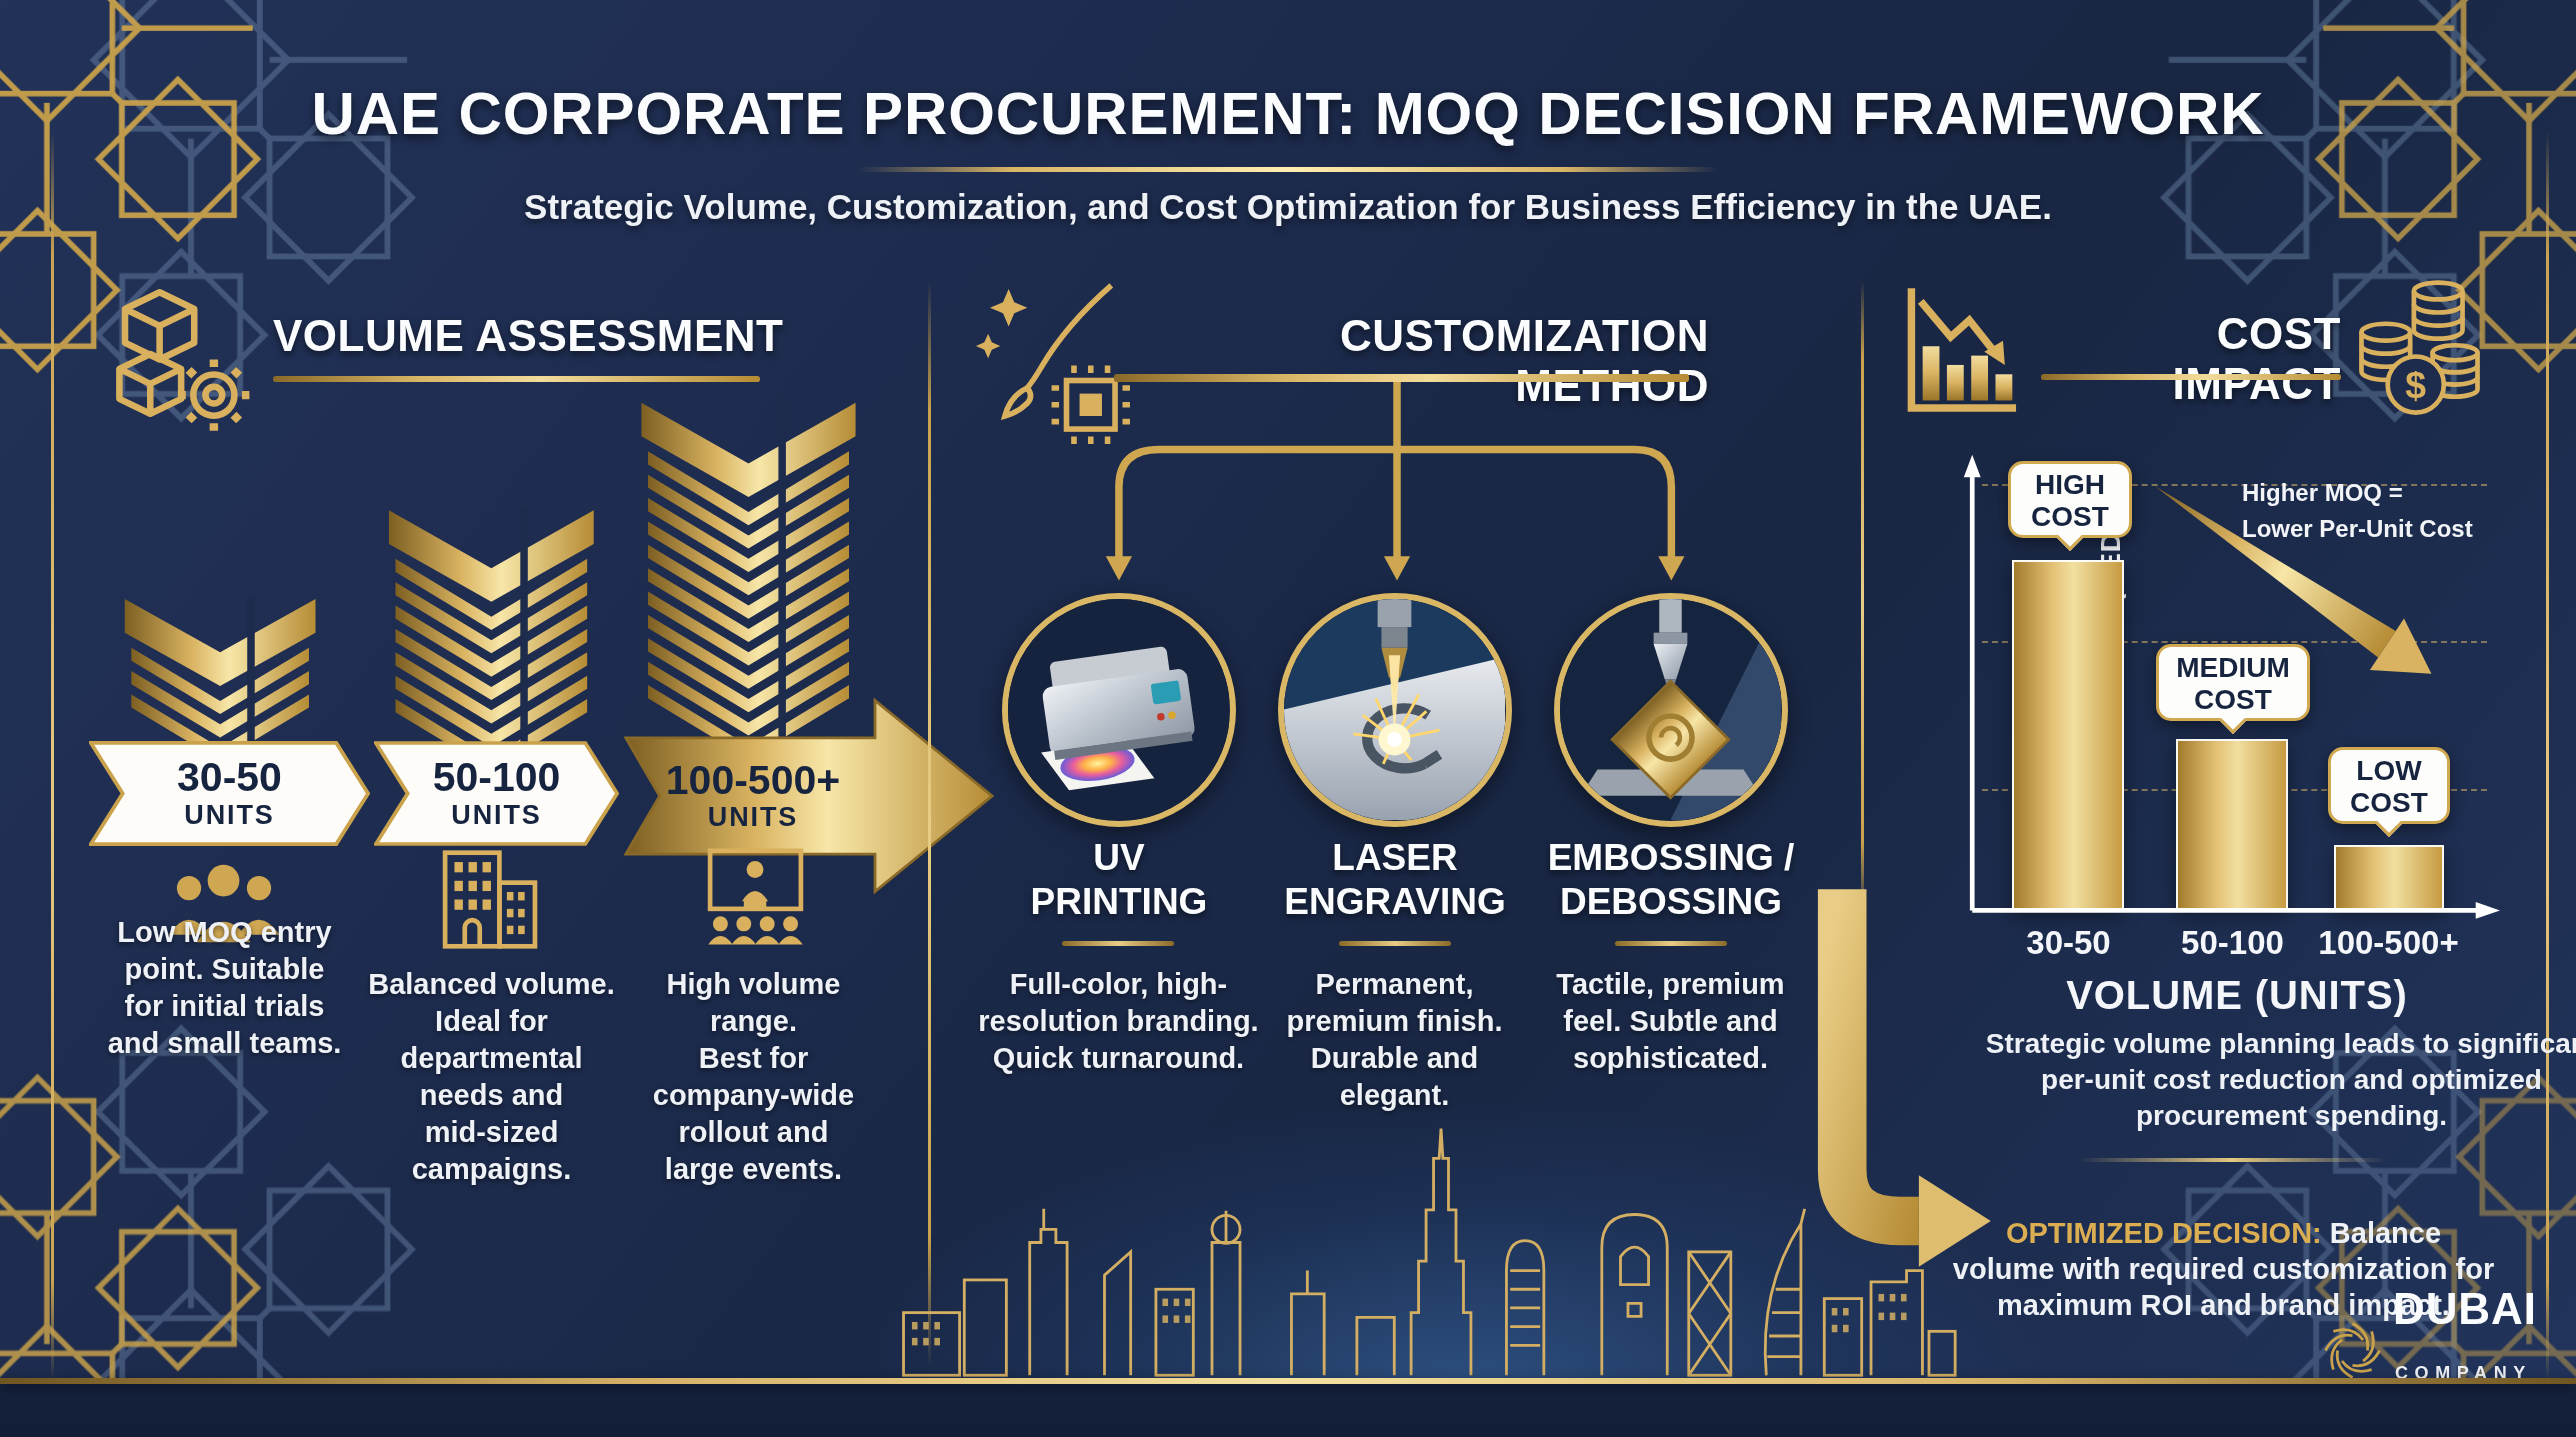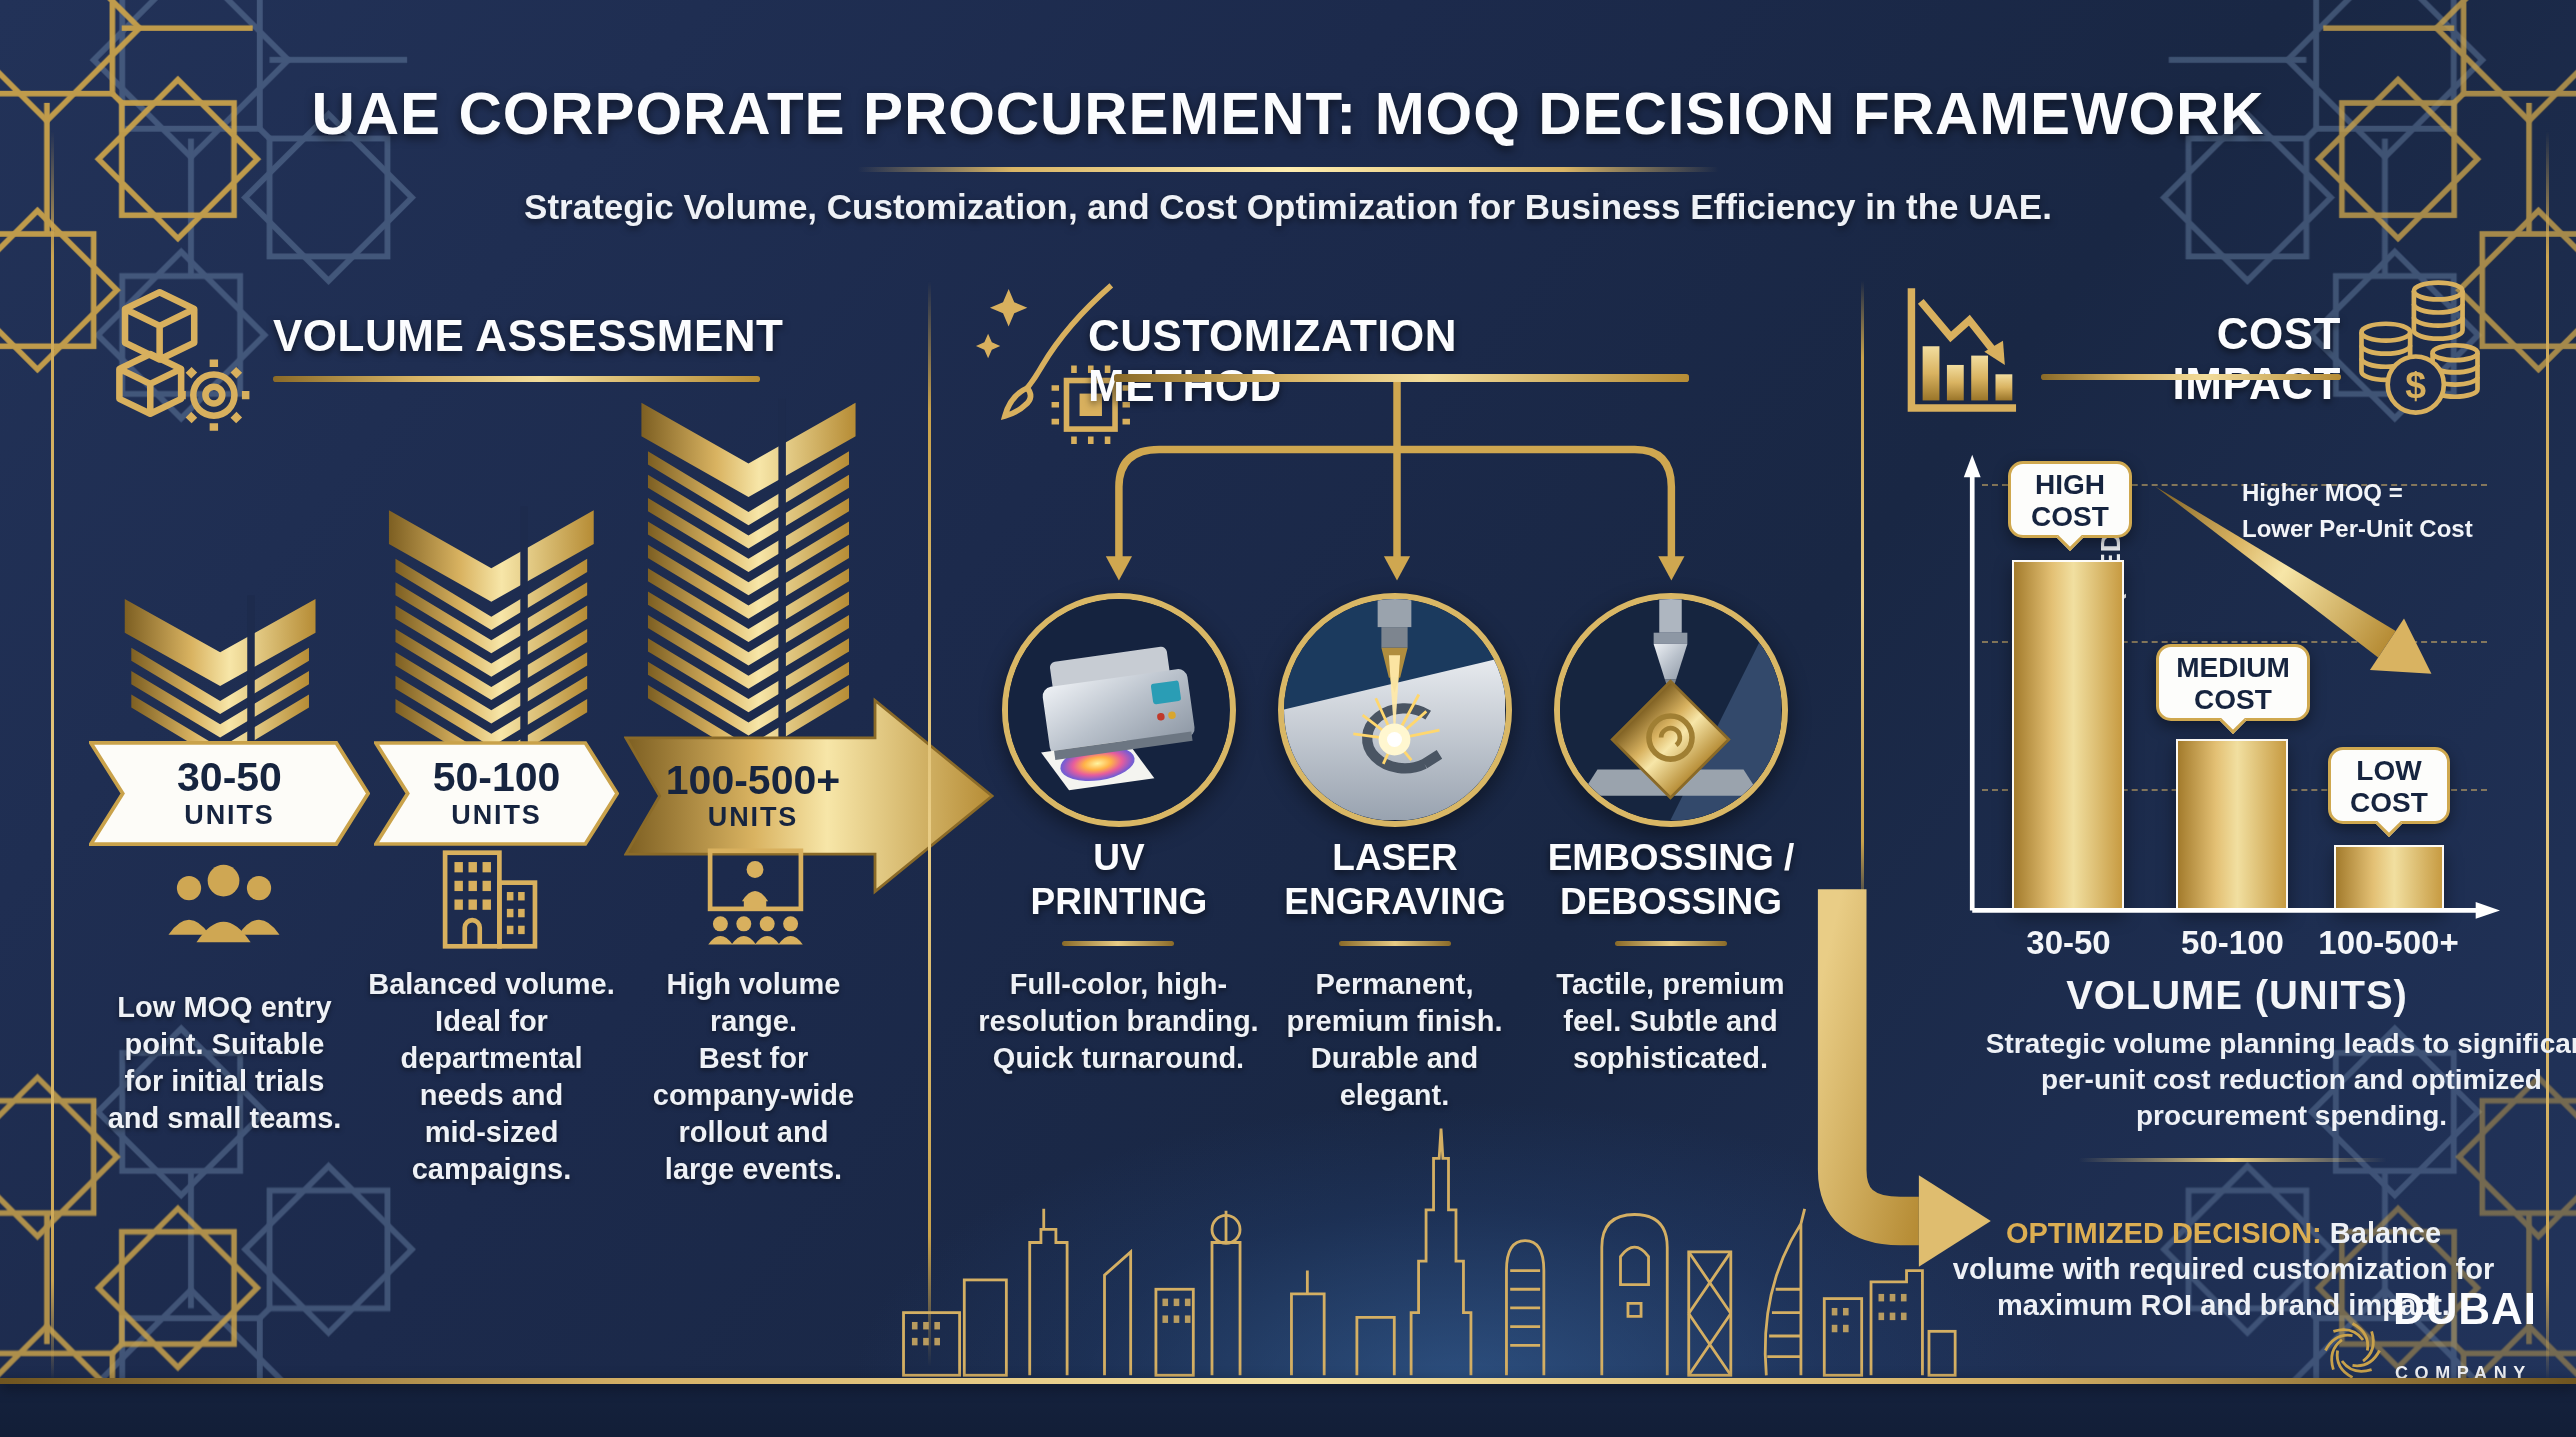--- a/index.html
+++ b/index.html
@@ -240,21 +240,21 @@
         <path d="M12,104 Q25,86 38,104 Z"></path>
       <circle cx="50" cy="82" r="8"></circle>
         <path d="M37,104 Q50,86 63,104 Z"></path>
       <circle cx="75" cy="82" r="8"></circle>
         <path d="M62,104 Q75,86 88,104 Z"></path>
       <circle cx="100" cy="82" r="8"></circle>
         <path d="M87,104 Q100,86 113,104 Z"></path>
     </g>
   </svg>
 
-  <div class="abs desc pre" style="left:89px;top:989px;width:271px">Low MOQ entry
+  <div class="abs desc pre" style="left:89px;top:914px;width:271px">Low MOQ entry
 point. Suitable
 for initial trials
 and small teams.</div>
   <div class="abs desc pre" style="left:365px;top:966px;width:253px">Balanced volume.
 Ideal for
 departmental
 needs and
 mid-sized
 campaigns.</div>
   <div class="abs desc pre" style="left:627px;top:966px;width:253px">High volume range.
@@ -271,21 +271,21 @@
       <path d="M16,62 l4,9 9,4 -9,4 -4,9 -4,-9 -9,-4 9,-4 Z"></path>
     </g>
     <g fill="none" stroke="#d8b05e" stroke-width="6">
       <path d="M148,10 Q100,52 74,96 Q66,110 58,120"></path>
       <path d="M58,120 Q40,128 34,150 Q48,146 56,138 Q66,130 58,120 Z"></path>
       <rect x="100" y="112" width="52" height="52"></rect>
       <rect x="117" y="129" width="18" height="18" fill="#d8b05e"></rect>
       <path d="M108,104 v-8 M126,104 v-8 M144,104 v-8 M108,172 v8 M126,172 v8 M144,172 v8 M92,120 h-8 M92,138 h-8 M92,156 h-8 M160,120 h8 M160,138 h8 M160,156 h8"></path>
     </g>
   </svg>
-  <div class="abs sec-title" style="left:1088px;top:311px;width:575px;text-align:left">CUSTOMIZATION METHOD</div>
+  <div class="abs sec-title" style="left:1134px;top:311px;width:575px;text-align:right">CUSTOMIZATION METHOD</div>
   <div class="abs sec-underline" style="left:1114px;top:374px;width:575px;height:7.5px"></div>
 
   <svg class="abs" style="left:1086px;top:382px" width="637" height="206" viewBox="0 0 680 220">
     <g fill="none" stroke="#cfa750" stroke-width="8">
       <path d="M332,0 V70"></path>
       <path d="M35,188 V112 Q35,72 78,72 L586,72 Q625,72 625,112 V188"></path>
       <path d="M332,72 V188"></path>
     </g>
     <g fill="#cfa750">
       <polygon points="21,186 49,186 35,212"></polygon>

